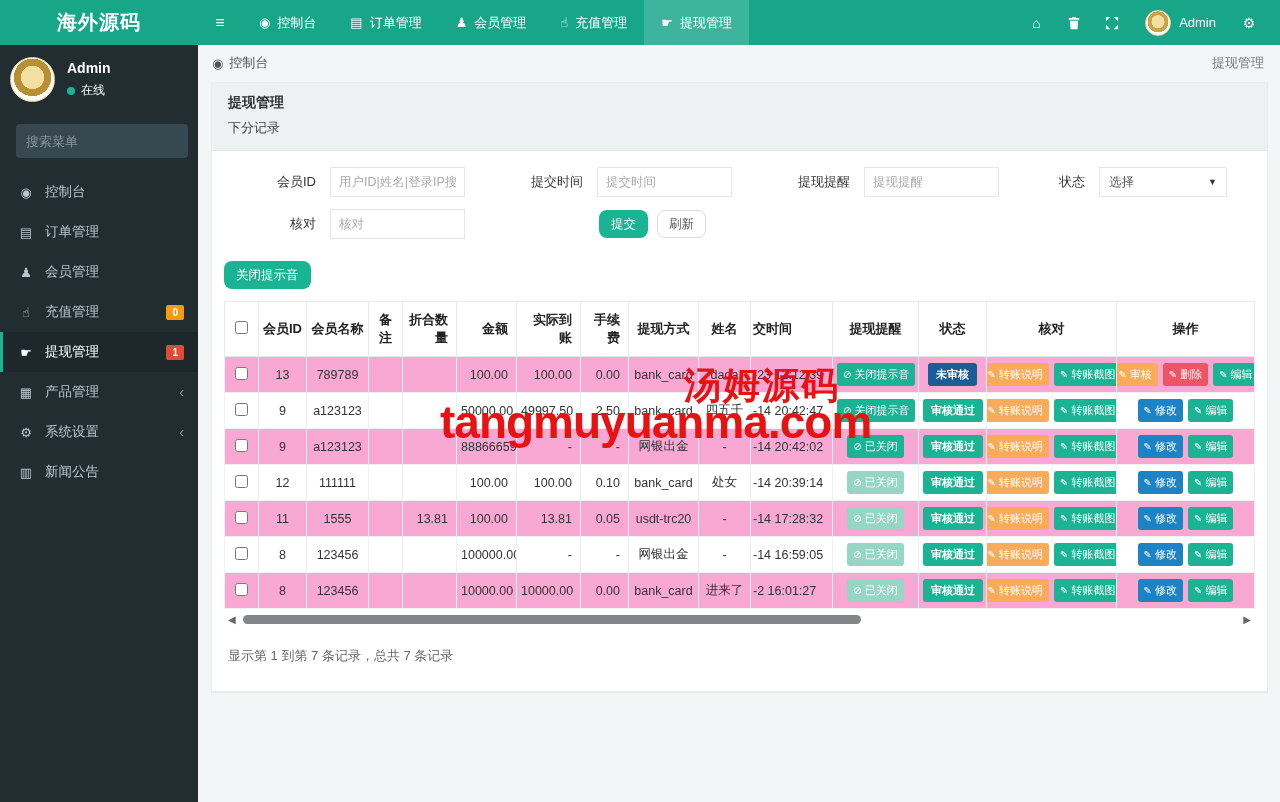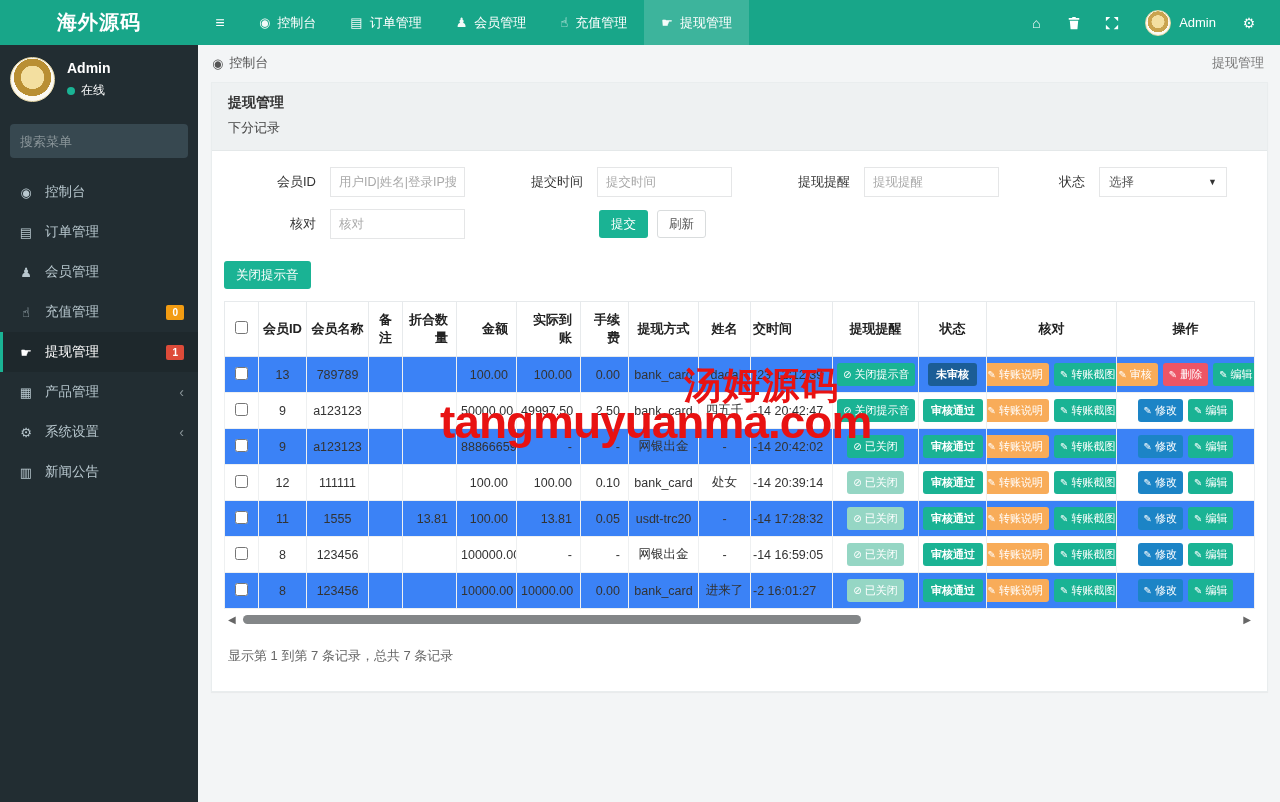--- a/index.html
+++ b/index.html
@@ -24,21 +24,21 @@
   
   .main { flex:1; display:flex; min-height:0; }
 
   
   .sidebar { width:198px; background:var(--sidebar,#222d32); color:#b8c7ce; flex:0 0 198px; }
   .user-panel { display:flex; gap:12px; padding:12px 10px 14px 10px; align-items:center; }
   .user-avatar { width:45px; height:45px; border-radius:50%; background:radial-gradient(circle at 50% 45%, #f3dfa0 0 36%, #b98f33 37% 58%, #fdfaf2 59%); border:1px solid #e8d9a8; }
   .user-meta .u-name { color:#fff; font-weight:bold; font-size:14px; }
   .u-status { display:flex; align-items:center; gap:6px; margin-top:6px; font-size:12px; color:#fff; }
   .u-dot { width:8px; height:8px; border-radius:50%; background:var(--accent,#1ab394); }
-  .side-search { margin:8px 10px 14px 10px; background:#374850; border-radius:4px; display:flex; align-items:center; height:34px; padding:0 10px; }
+  .side-search { margin:8px 10px 14px 16px; background:#374850; border-radius:4px; display:flex; align-items:center; height:34px; padding:0 10px; }
   .side-search input { flex:1; background:transparent; border:none; outline:none; color:#ccc; font-size:13px; font-family:inherit; }
   .side-search input::placeholder { color:#8a9599; }
   .side-search svg { width:13px; height:13px; stroke:#8a9599; fill:none; stroke-width:2; }
   .side-menu { list-style:none; }
   .side-item { display:flex; align-items:center; gap:10px; padding:11px 14px; font-size:13.5px; cursor:pointer; border-left:3px solid transparent; position:relative; }
   .side-item .ico { width:18px; text-align:center; font-size:13px; }
   .side-item.active { background:var(--sidebar_active,#1e282c); color:#fff; border-left-color:var(--accent,#1ab394); }
   .side-badge { margin-left:auto; font-size:10px; color:#fff; border-radius:2px; padding:2px 6px; font-weight:bold; }
   .side-chevron { margin-left:auto; font-size:14px; color:#8a9599; }
 
@@ -55,31 +55,31 @@
 
   
   .f-row { display:flex; align-items:center; margin-top:10px; }
   .f-group { display:flex; align-items:center; margin-right:26px; }
   .f-label { width:92px; text-align:right; margin-right:14px; font-size:13px; color:#333; }
   .f-input { width:135px; height:30px; border:1px solid #e5e6e7; padding:0 8px; font-size:12.5px; color:#333; font-family:inherit; outline:none; }
   .f-input::placeholder { color:#a9a9a9; }
   .f-select { width:128px; height:30px; border:1px solid #e5e6e7; background:#fff; display:flex; align-items:center; justify-content:space-between; padding:0 9px; font-size:12.5px; color:#555; cursor:pointer; }
   .f-select .caret { font-size:9px; color:#333; }
   .btn-submit { margin-left:108px; }
-  .btn-form { height:28px; padding:0 11px; font-size:12.5px; border-radius:3px; border:1px solid transparent; cursor:pointer; font-family:inherit; }
+  .btn-form { height:28px; padding:0 11px; font-size:12.5px; border-radius:8px; border:1px solid transparent; cursor:pointer; font-family:inherit; }
   .btn-green { background:var(--accent,#1ab394); color:#fff; }
   .btn-plain { background:#fff; color:#555; border-color:#d9dcdd; margin-left:9px; }
   .btn-mute { margin:22px 0 0 0; height:28px; }
 
   
   .table-wrap { margin-top:12px; overflow:hidden; border-top:1px solid var(--border,#e7eaec); }
   table { border-collapse:collapse; table-layout:fixed; width:1030px; }
   th { border:1px solid var(--border,#e7eaec); border-top:none; font-size:13px; color:#222; padding:9px 4px; background:#fff; font-weight:bold; }
   td { border:1px solid #eef0f1; font-size:12.5px; color:#333; padding:6px 4px; height:33px; white-space:nowrap; overflow:hidden; }
-  tr.stripe td { background:#3b82f6; }
+  tr.stripe td { background:#f9a8d4; }
   td.al-r,th.al-r { text-align:right; padding-right:8px; }
   td.al-c,th.al-c { text-align:center; }
   td.al-l,th.al-l { text-align:left; padding-left:2px; }
   .cell-btns { display:flex; gap:5px; justify-content:center; align-items:center; }
   .btn-s { display:inline-flex; align-items:center; gap:3px; border:none; border-radius:3px; color:#fff; font-size:11px; padding:4px 6px; cursor:pointer; font-family:inherit; white-space:nowrap; }
   .badge-st { display:inline-block; border-radius:3px; color:#fff; font-size:11px; font-weight:bold; padding:4px 8px; }
   .v-teal { background:var(--accent,#1ab394); }
   .v-teal-muted { background:var(--muted_teal,#95d6c4); }
   .v-navy { background:var(--navy,#1b5d96); }
   .v-blue { background:var(--info_blue,#1c84c6); }

